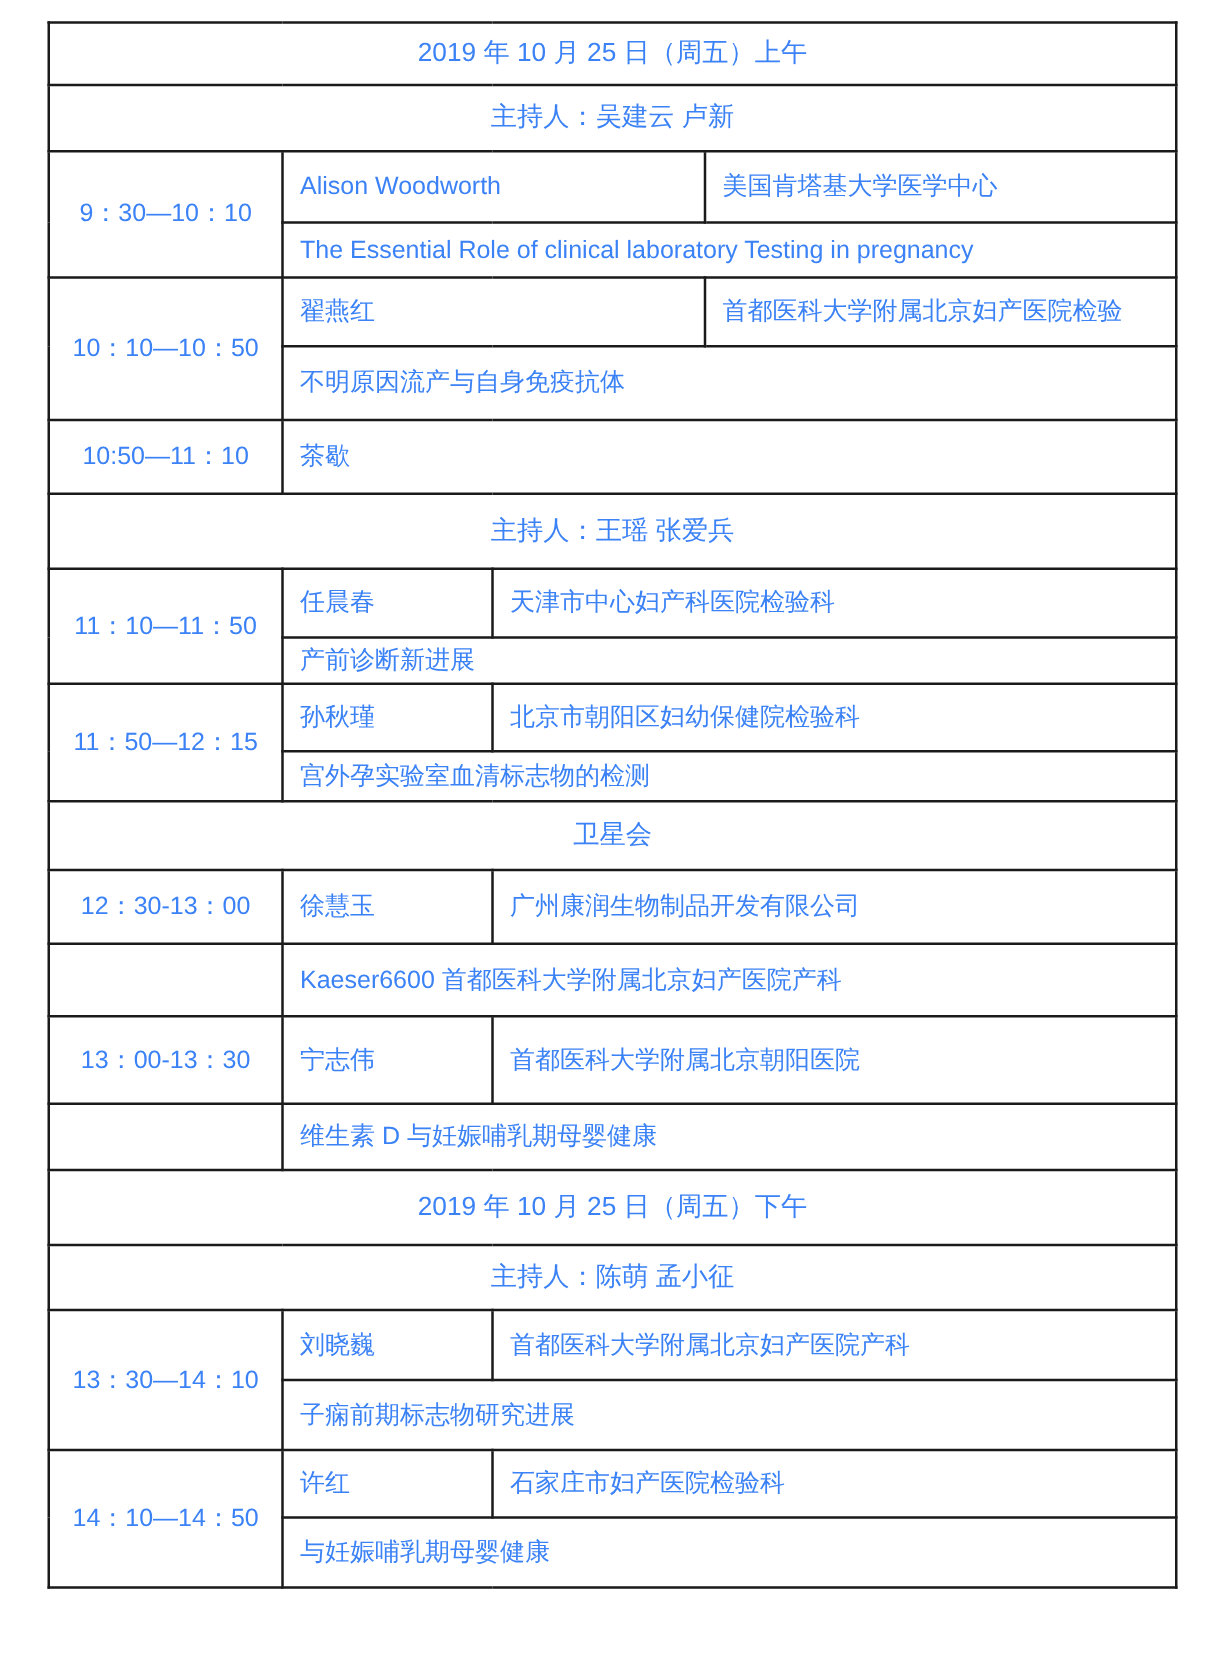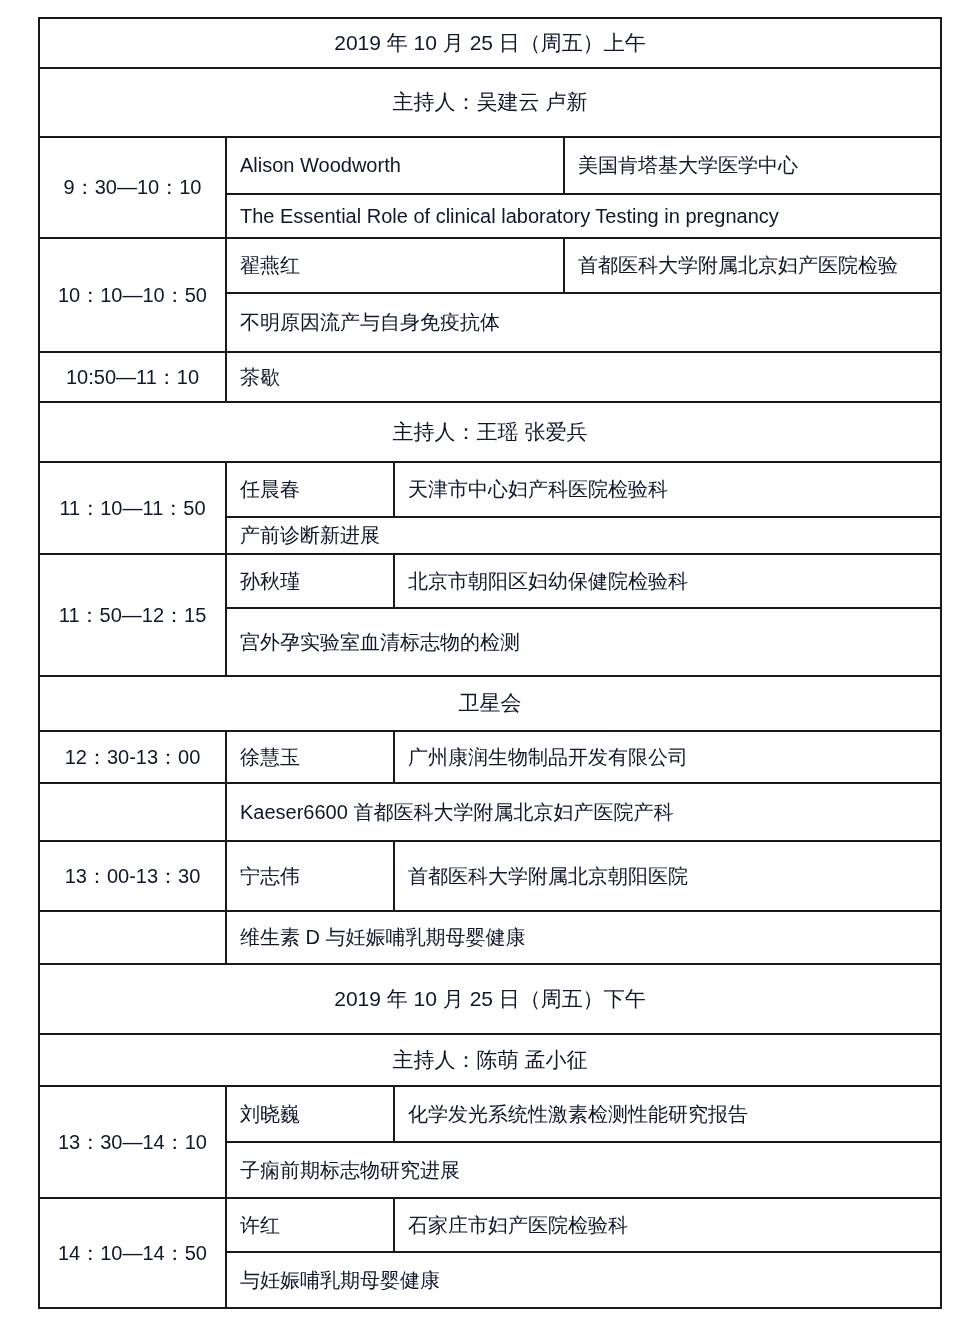--- a/index.html
+++ b/index.html
@@ -21,28 +21,28 @@
   }
   table.schedule {
     border-collapse: collapse;
     table-layout: fixed;
     width: 902px;
   }
   td {
     border: 2px solid #1a1a1a;
     font-size: 20px;
     line-height: 1.25;
-    color: #0f172a;
+    color: #3b82f6;
     vertical-align: middle;
     padding: 0 6px 0 13px;
     overflow: hidden;
   }
   td.time {
     text-align: center;
-    padding: 3px 2px;
+    padding: 16px 2px;
     white-space: nowrap;
   }
   td.hdr {
     text-align: center;
     font-size: 21px;
     padding: 0 2px;
   }
 </style>
 </head>
 <body>
@@ -53,21 +53,21 @@
       <col style="width:187px">
       <col style="width:168px">
       <col style="width:170px">
       <col style="width:377px">
     </colgroup>
     <tbody>
 
       <tr style="height:50px">
         <td colspan="4" class="hdr">2019 年 10 月 25 日（周五）上午</td>
       </tr>
-      <tr style="height:69px">
+      <tr style="height:53px">
         <td colspan="4" class="hdr">主持人：吴建云 卢新</td>
       </tr>
 
       <tr style="height:57px">
         <td rowspan="2" class="time">9：30—10：10</td>
         <td colspan="2">Alison Woodworth</td>
         <td>美国肯塔基大学医学中心</td>
       </tr>
       <tr style="height:44px">
         <td colspan="3">The Essential Role of clinical laboratory Testing in pregnancy</td>
@@ -98,21 +98,21 @@
       </tr>
       <tr style="height:37px">
         <td colspan="3">产前诊断新进展</td>
       </tr>
 
       <tr style="height:54px">
         <td rowspan="2" class="time">11：50—12：15</td>
         <td>孙秋瑾</td>
         <td colspan="2">北京市朝阳区妇幼保健院检验科</td>
       </tr>
-      <tr style="height:68px">
+      <tr style="height:40px">
         <td colspan="3">宫外孕实验室血清标志物的检测</td>
       </tr>
 
       <tr style="height:55px">
         <td colspan="4" class="hdr">卫星会</td>
       </tr>
 
       <tr style="height:52px">
         <td class="time">12：30-13：00</td>
         <td>徐慧玉</td>
@@ -126,31 +126,31 @@
       <tr style="height:70px">
         <td class="time">13：00-13：30</td>
         <td>宁志伟</td>
         <td colspan="2">首都医科大学附属北京朝阳医院</td>
       </tr>
       <tr style="height:53px">
         <td></td>
         <td colspan="3">维生素 D 与妊娠哺乳期母婴健康</td>
       </tr>
 
-      <tr style="height:70px">
+      <tr style="height:60px">
         <td colspan="4" class="hdr">2019 年 10 月 25 日（周五）下午</td>
       </tr>
       <tr style="height:52px">
         <td colspan="4" class="hdr">主持人：陈萌 孟小征</td>
       </tr>
 
       <tr style="height:56px">
         <td rowspan="2" class="time">13：30—14：10</td>
         <td>刘晓巍</td>
-        <td colspan="2">化学发光系统性激素检测性能研究报告</td>
+        <td colspan="2">首都医科大学附属北京妇产医院产科</td>
       </tr>
       <tr style="height:56px">
         <td colspan="3">子痫前期标志物研究进展</td>
       </tr>
 
       <tr style="height:54px">
         <td rowspan="2" class="time">14：10—14：50</td>
         <td>许红</td>
         <td colspan="2">石家庄市妇产医院检验科</td>
       </tr>

